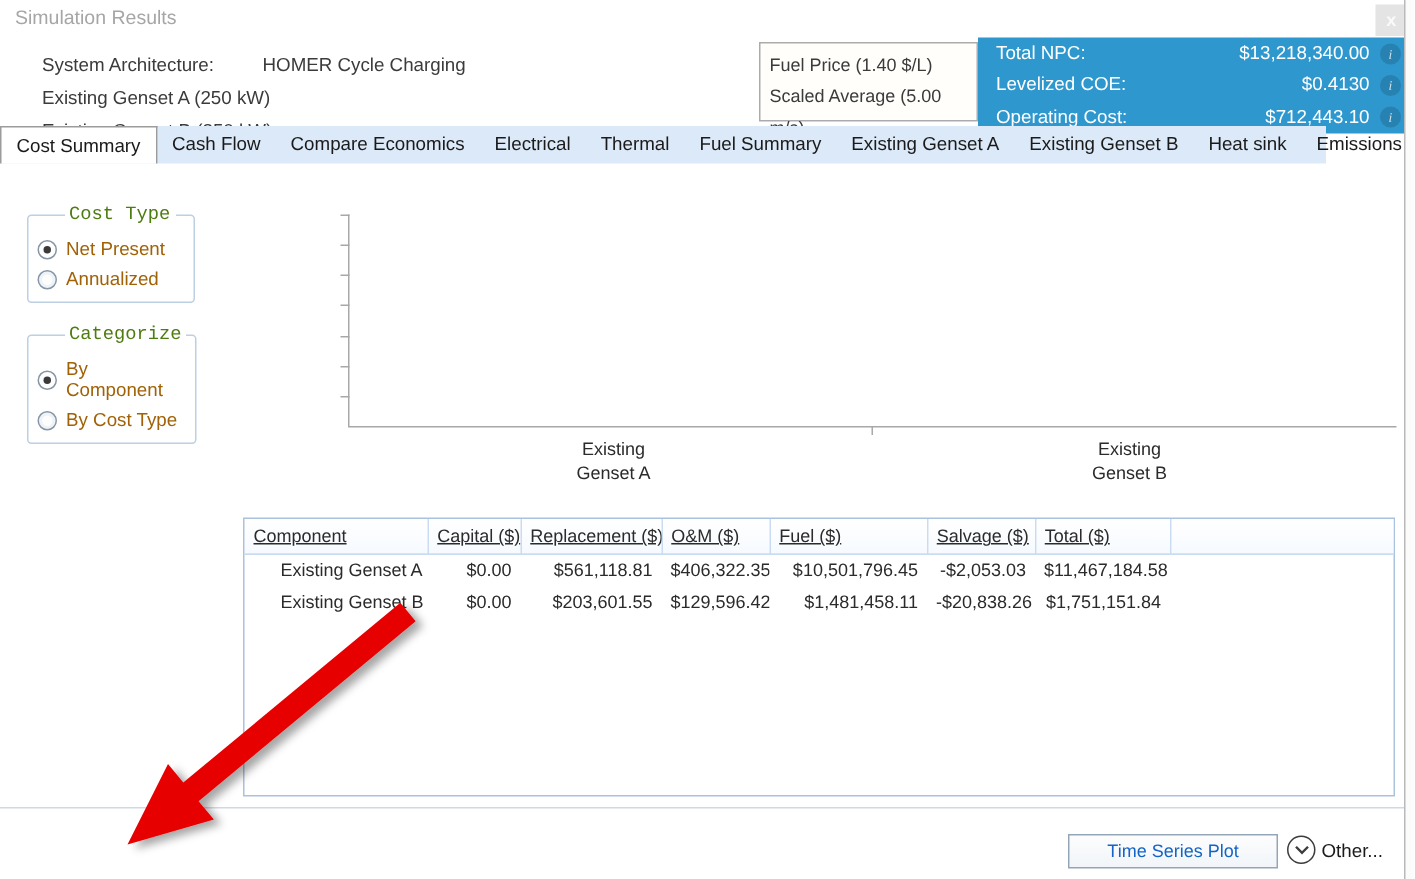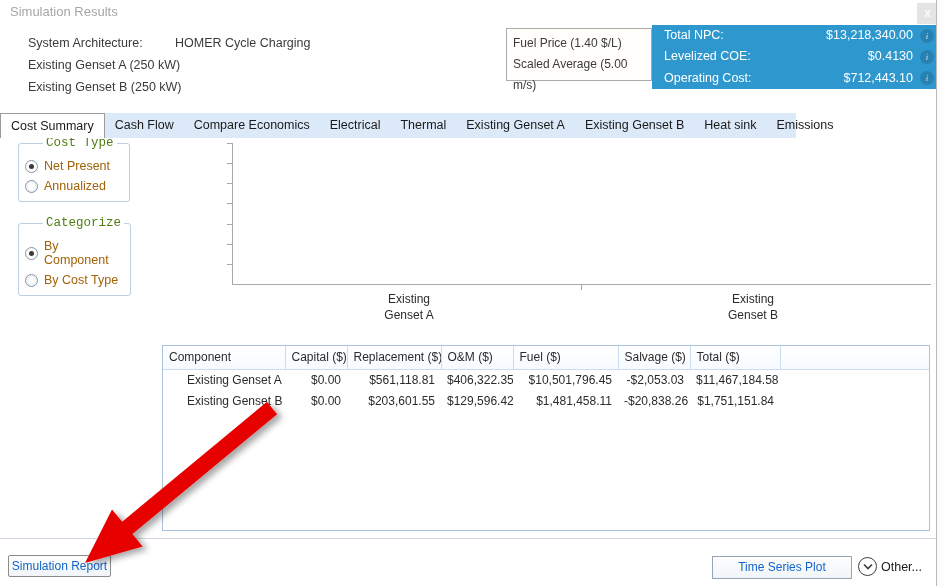--- a/index.html
+++ b/index.html
@@ -18,21 +18,21 @@
   .fuel-box { position:absolute; left:506px; top:28px; width:146px; height:53px; border:1px solid #ababab; background:#fffefb;
               font-size:12px; color:#3b3b3b; padding:4px 6px; line-height:21px; }
   .metrics { position:absolute; left:652px; top:25px; width:284px; height:64px; color:#fff; font-size:12.5px; }
   .metric-row { position:relative; height:21.3px; line-height:21.3px; padding:0 24px 0 12px; }
   .metric-row .m-val { position:absolute; right:23px; top:0;text-align:right; }
   .info-dot { position:absolute; right:2px; top:3.5px; width:14px; height:14px; border-radius:50%;
               background:rgba(0,0,0,0.14); color:rgba(255,255,255,0.75); font-size:9px; font-style:italic;
               text-align:center; line-height:14px; font-family:"Liberation Serif", serif; }
 
   
-  .tabbar { position:absolute; left:0; top:113px; width:796px; height:25px; background:#dce9f8; display:flex; align-items:flex-end; }
+  .tabbar { position:absolute; left:0; top:84px; width:884px; height:25px; background:#dce9f8; display:flex; align-items:flex-end; }
   .tab { font-size:12.5px; color:#1a1a1a; padding:4px 10px 5px 10px; height:25px; line-height:16px; cursor:default; white-space:nowrap; }
   .tab.selected { background:#fff; border:1px solid #9c9c9c; border-bottom:none; position:relative; z-index:2; }
 
   
   fieldset { position:absolute; width:112px; border:1px solid #bccfe3; border-radius:3px; padding:3px 6px 8px 6px; background:#fff; }
   fieldset legend { font-size:12.5px; color:#4d7c0f; padding:0 3px; margin-left:18px;font-family:Liberation Mono, monospace; }
   .fs-cost { left:18px; top:136px; }
   .fs-cat  { left:18px; top:216px; }
   .radio-row { display:flex; align-items:center; margin-top:6px; font-size:12.5px; color:#a16207; }
   .radio { width:13px; height:13px; border-radius:50%; border:1px solid #8696a6; background:#fdfdfd;
@@ -46,21 +46,21 @@
   .yaxis { position:absolute; left:232px; top:143px; width:1px; height:141px; background:#a8a8a8; }
   .xaxis { position:absolute; left:232px; top:284px; width:699px; height:1px; background:#a8a8a8; }
   .xaxis-tick { position:absolute; left:581px; top:284px; width:1px; height:6px; background:#a8a8a8; }
   .xlabel { position:absolute; top:291px; width:160px; text-align:center; font-size:12px; color:#2b2b2b; line-height:16px; }
   .xlabel-a { left:329px; } .xlabel-b { left:673px; }
 
   
   .cost-table { position:absolute; left:162px; top:345px; width:768px; height:186px; border:1px solid #a9c2de; background:#fff; }
   table { border-collapse:collapse; width:100%; font-size:12px; color:#2b2b2b; table-layout:fixed; }
   th { font-weight:normal; text-align:left; height:23px; padding:0 6px; border-right:1px solid #c9dcf2; border-bottom:1px solid #c9dcf2;
-       background:linear-gradient(#ffffff,#f6faff); white-space:nowrap; overflow:hidden; }
+       background:linear-gradient(#ffffff,#f6faff); white-space:nowrap; overflow:hidden;text-decoration:underline; }
   th:last-child { border-right:none; }
   td { height:21px; padding:0 6px; text-align:right; white-space:nowrap; overflow:hidden; }
   td.comp { text-align:left; padding-left:24px; }
 
   
   .footer-sep { position:absolute; left:0; top:538px; width:936px; height:1px; background:#d0d9e3; }
   .btn { position:absolute; font-size:12px; text-align:center; background:linear-gradient(#fdfdfd,#f1f5f9);
          border:1px solid #95a5b8; cursor:default; }
   .btn-report { left:8px; top:555px; width:103px; height:22px; line-height:20px; border-color:#8a8a8a; border-radius:2px; }
   .btn-tsp { left:712px; top:556px; width:140px; height:23px; line-height:21px; }
@@ -111,20 +111,21 @@
       <span class="info-dot">i</span>
     </div>
   </div>
 
   <div class="tabbar">
     <div class="tab selected">Cost Summary</div>
     <div class="tab">Cash Flow</div>
     <div class="tab">Compare Economics</div>
     <div class="tab">Electrical</div>
     <div class="tab">Thermal</div>
+    <div class="tab">Fuel Summary</div>
     <div class="tab">Existing Genset A</div>
     <div class="tab">Existing Genset B</div>
     <div class="tab">Heat sink</div>
     <div class="tab">Emissions</div>
   </div>
 
   <fieldset class="fs-cost">
     <legend>Cost Type</legend>
     <div class="radio-row">
       <span class="radio checked"></span>
@@ -214,21 +215,20 @@
           <td>$1,481,458.11</td>
           <td>-$20,838.26</td>
           <td>$1,751,151.84</td>
           <td></td>
         </tr>
       </tbody>
     </table>
   </div>
 
   <div class="footer-sep"></div>
-  <div class="btn btn-report" style="color: rgb(20, 100, 200);">Simulation Report</div>
   <div class="btn btn-tsp" style="color: rgb(20, 100, 200);">Time Series Plot</div>
   <div class="other-wrap">
     <span class="chev-circle">
       <svg width="10" height="7" viewBox="0 0 10 7">
           <polyline points="1,1.5 5,5.5 9,1.5" fill="none" stroke="#3c3c3c" stroke-width="1.6"></polyline>
         </svg>
     </span>
     <span>Other...</span>
   </div>
 

